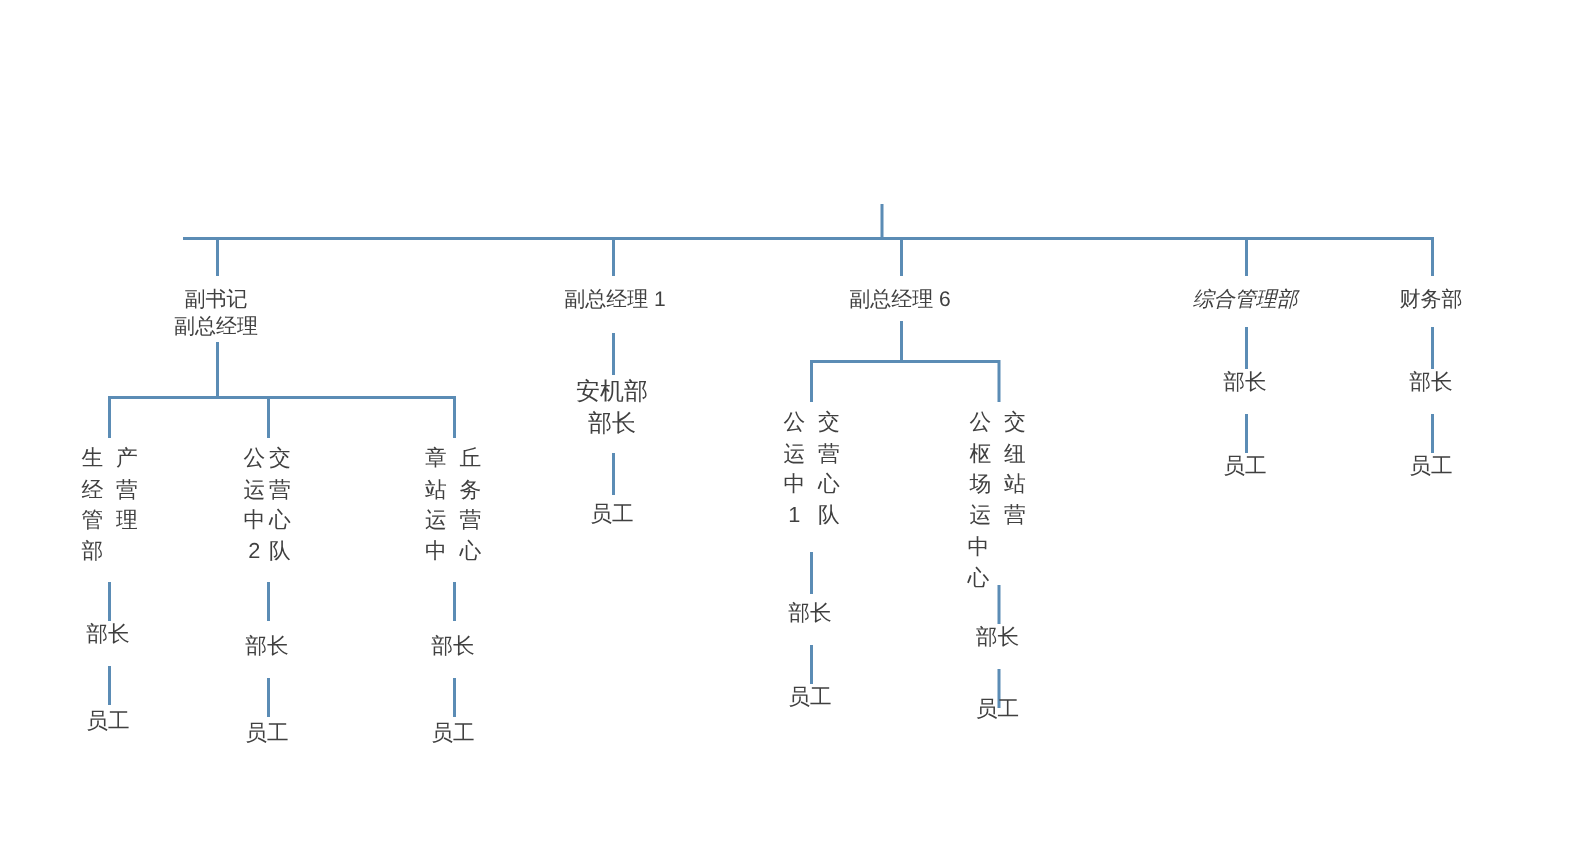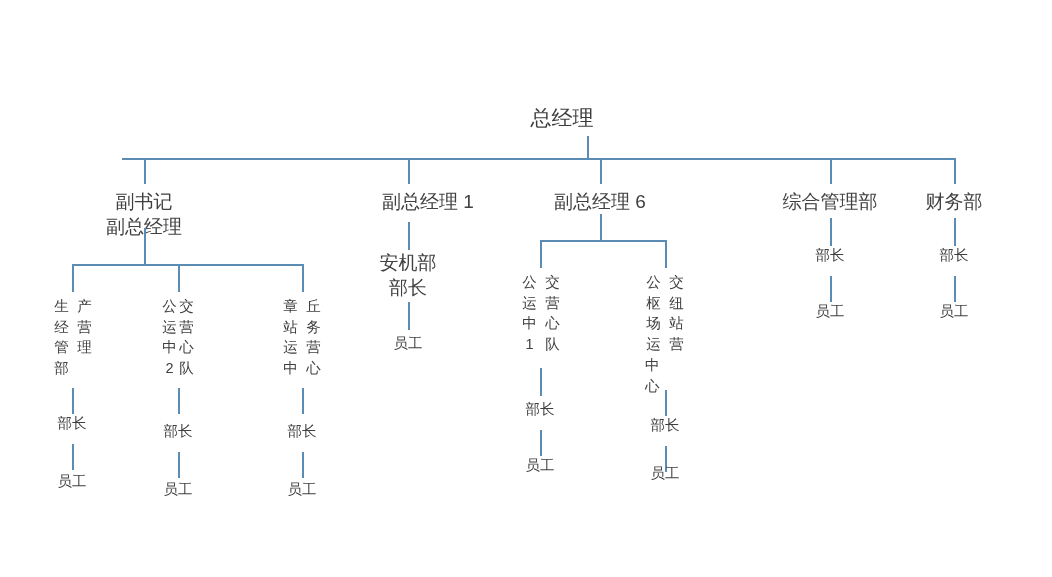--- a/index.html
+++ b/index.html
@@ -15,22 +15,22 @@
   .node{
     position:absolute;
     text-align:center;
     color:#404040;
     white-space:nowrap;
     line-height:1.30;
   }
   .node .ln{display:block;}
 
   .t-root{font-size:21px;color:#3c3c3c;}
-  .t-l1{font-size:19px;}
-  .t-l2{font-size:19px;font-family:Liberation Mono, monospace;}
+  .t-l1{font-size:14px;}
+  .t-l2{font-size:16px;}
   .t-leaf{font-size:14.5px;}
 
   
   .vnode{
     position:absolute;
     display:flex;
     flex-direction:row-reverse;
     justify-content:center;
     font-size:14.5px;
     line-height:1.43;
@@ -47,48 +47,45 @@
 
   .line{position:absolute;background:#5b8cb5;}
   .vline{width:1.6px;}
   .hline{height:1.6px;}
 </style>
 </head>
 <body>
 
 <div id="chart">
 
-  <div class="node t-root" style="left:487px;top:104px;width:150px;">
-    <span class="ln">总经理</span>
-  </div>
 
   <div class="line vline" style="left:587px;top:136px;height:22px;"></div>
 
   <div class="line hline" style="left:122px;top:158px;width:833px;"></div>
 
   <div class="line vline" style="left:144px;top:158px;height:26px;"></div>
   <div class="line vline" style="left:408px;top:158px;height:26px;"></div>
   <div class="line vline" style="left:600px;top:158px;height:26px;"></div>
   <div class="line vline" style="left:830px;top:158px;height:26px;"></div>
   <div class="line vline" style="left:954px;top:158px;height:26px;"></div>
 
   <div class="node t-l1" style="left:84px;top:190px;width:120px;">
     <span class="ln">副书记</span>
     <span class="ln">副总经理</span>
   </div>
 
-  <div class="node t-l1" style="left:368px;top:190px;width:120px;">
+  <div class="node t-l1" style="left:350px;top:190px;width:120px;">
     <span class="ln">副总经理 1</span>
   </div>
 
   <div class="node t-l1" style="left:540px;top:190px;width:120px;">
     <span class="ln">副总经理 6</span>
   </div>
 
-  <div class="node t-l1" style="left:770px;top:190px;width:120px;">
+  <div class="node t-l1" style="left:770px;top:190px;width:120px;font-style:italic;">
     <span class="ln">综合管理部</span>
   </div>
 
   <div class="node t-l1" style="left:894px;top:190px;width:120px;">
     <span class="ln">财务部</span>
   </div>
 
   <div class="line vline" style="left:144px;top:228px;height:36px;"></div>
   <div class="line hline" style="left:72px;top:264px;width:231px;"></div>
 

